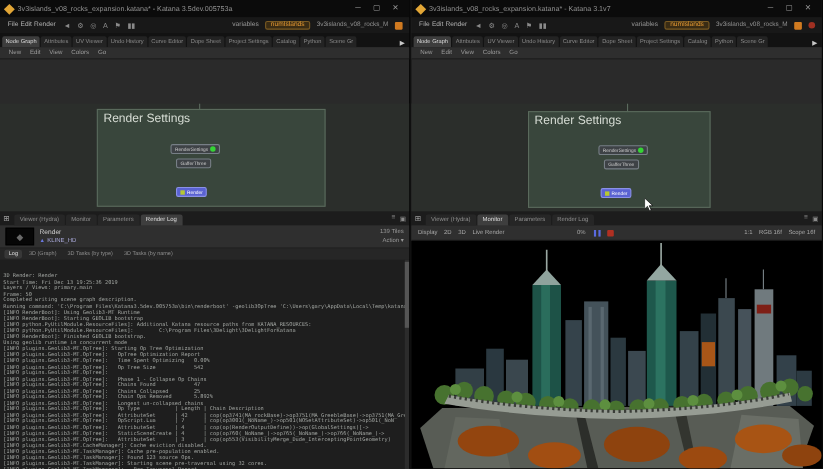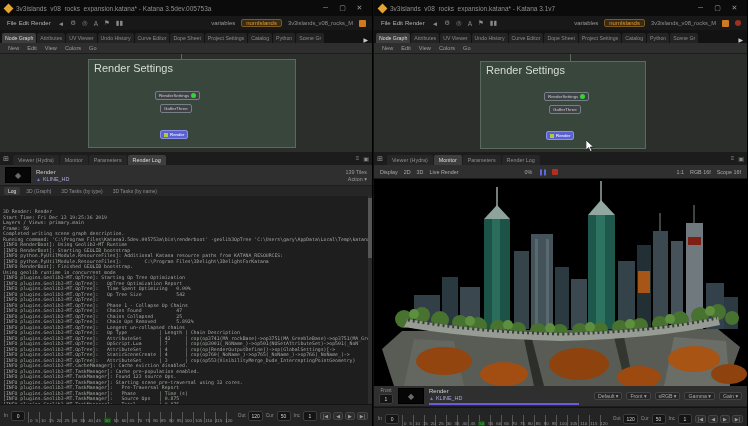--- a/index.html
+++ b/index.html
@@ -30,21 +30,21 @@
   
   .tabrow { height:13px; background:#121212; display:flex; align-items:flex-end; gap:1px; padding:0 2px; overflow:hidden; }
   .tabrow .tab { font-size:5.2px; color:#8a8a8a; background:#232323; padding:2px 3px; border-radius:2px 2px 0 0; white-space:nowrap; }
   .tabrow .tab.active { background:#3d3d3d; color:#dcdcdc; }
   .tab-overflow { margin-left:auto; color:#c8c8c8; font-size:6px; padding:0 2px; }
 
   .panemenu { height:11px; background:#2e2e2e; display:flex; align-items:center; gap:8px; padding:0 8px;
               font-size:5.6px; color:#9c9c9c; border-bottom:1px solid #1c1c1c; }
 
   
-  .nodegraph { position:relative; height:98px; background:#2b2e2b; overflow:hidden; }
+  .nodegraph { position:relative; height:98px; background:#2b2e2b; overflow:hidden;margin-top:40px; }
   .wire { position:absolute; width:1px; background:#5b6a5e; }
   .backdrop { position:absolute; background:#39463c; border:1px solid #5a6a5c; }
   .backdrop-title { font-size:11px; color:#d6dcd4; padding:2px 5px; }
   .node { position:absolute; background:#3e4246; border:1px solid #777f86; border-radius:2px;
           font-size:4.4px; color:#c9c9c9; padding:1px 3px; display:flex; align-items:center; gap:2px; white-space:nowrap; }
   .dot-green { width:5px; height:5px; border-radius:50%; background:#35d435; flex:none; }
   .node-render { background:#5a62d2; border-color:#8a90e8; color:#fff; }
   .flag-sq { width:4px; height:4px; background:#b7c832; flex:none; }
   .cursor-arrow { position:absolute; width:8px; height:12px; }
 

